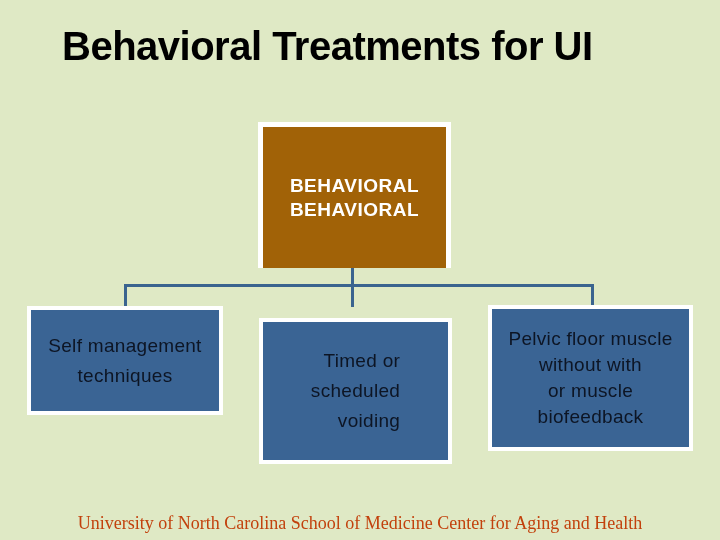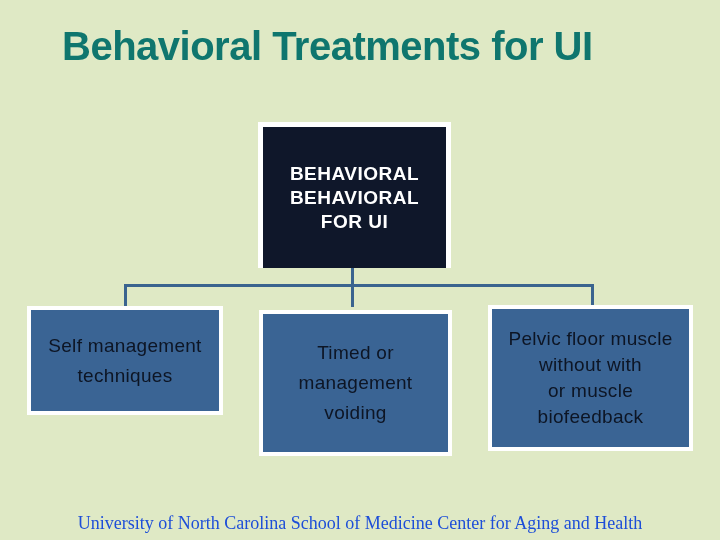--- a/index.html
+++ b/index.html
@@ -11,37 +11,37 @@
     overflow: hidden;
     font-family: "Liberation Sans", sans-serif;
   }
   .slide-title {
     position: absolute;
     left: 62px;
     top: 24px;
     font-size: 40px;
     font-weight: bold;
     letter-spacing: -0.5px;
-    color: #0f766e;
+    color: #000000;
     white-space: nowrap;
   }
   .node {
     position: absolute;
     box-sizing: border-box;
     display: flex;
     align-items: center;
     justify-content: center;
     text-align: center;
   }
   .root-node {
     left: 258px;
     top: 122px;
     width: 193px;
     height: 146px;
-    background: #0f172a;
+    background: #a16207;
     border: 5px solid #ffffff;
     border-bottom: none;
     color: #ffffff;
     font-weight: bold;
     font-size: 19px;
     line-height: 24px;
     letter-spacing: 0.5px;
   }
   .child-node {
     background: #3a6494;
@@ -52,24 +52,25 @@
   }
   .node-left {
     left: 27px;
     top: 306px;
     width: 196px;
     height: 109px;
     line-height: 30px;
   }
   .node-center {
     left: 259px;
-    top: 310px;
+    top: 318px;
     width: 193px;
     height: 146px;
     line-height: 30px;
+    text-align: right;
   }
   .node-right {
     left: 488px;
     top: 305px;
     width: 205px;
     height: 146px;
     line-height: 26px;
   }
   .node-label span { display: block; }
   .connector {
@@ -82,56 +83,55 @@
   .conn-drop-center { left: 351px; top: 284px; width: 3px;  height: 23px; }
   .conn-drop-right  { left: 591px; top: 284px; width: 3px;  height: 24px; }
   .slide-footer {
     position: absolute;
     left: 0;
     right: 0;
     bottom: 6px;
     text-align: center;
     font-family: "Liberation Serif", serif;
     font-size: 18px;
-    color: #1d4ed8;
+    color: #c2410c;
     white-space: nowrap;
   }
 </style>
 </head>
 <body>
 
 <div class="slide">
 
   <div class="slide-title">Behavioral Treatments for UI</div>
 
   <div class="node root-node">
     <div class="node-label">
       <span>BEHAVIORAL</span>
       <span>BEHAVIORAL</span>
-      <span>FOR UI</span>
     </div>
   </div>
 
   <div class="connector conn-stem"></div>
   <div class="connector conn-horizontal"></div>
   <div class="connector conn-drop-left"></div>
   <div class="connector conn-drop-center"></div>
   <div class="connector conn-drop-right"></div>
 
   <div class="node child-node node-left">
     <div class="node-label">
       <span>Self management</span>
       <span>techniques</span>
     </div>
   </div>
 
   <div class="node child-node node-center">
     <div class="node-label">
       <span>Timed or</span>
-      <span>management</span>
+      <span>scheduled</span>
       <span>voiding</span>
     </div>
   </div>
 
   <div class="node child-node node-right">
     <div class="node-label">
       <span>Pelvic floor muscle</span>
       <span>without with</span>
       <span>or muscle</span>
       <span>biofeedback</span>

